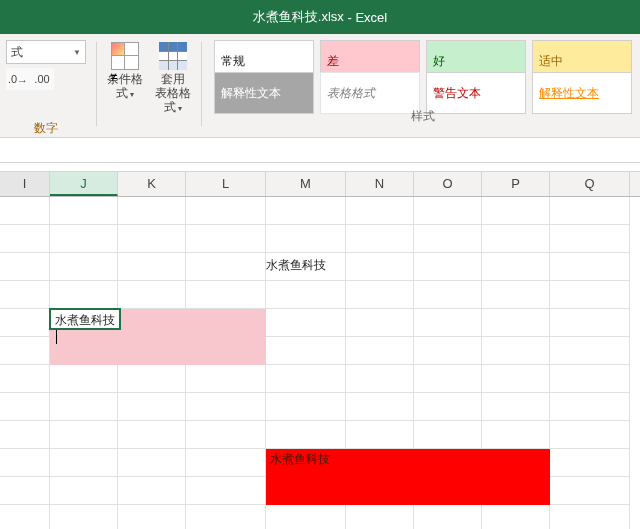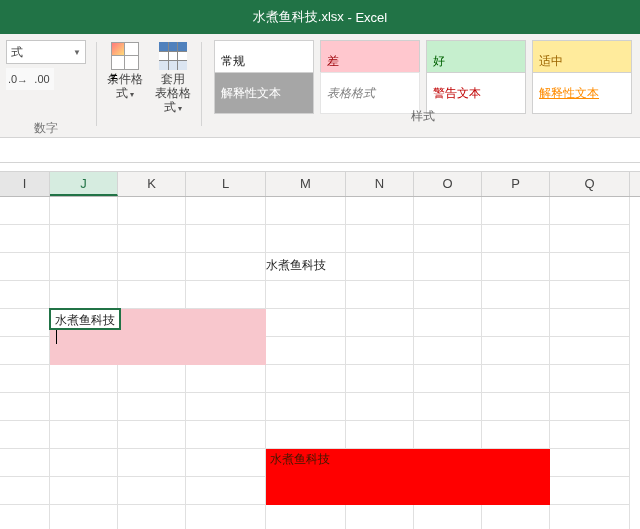--- a/index.html
+++ b/index.html
@@ -42,21 +42,21 @@
     position: relative;
   }
   .ribbon-sep {
     width: 1px;
     background: #d4d4d4;
     height: 84px;
     margin: 2px 4px;
   }
   .group-label {
     font-size: 12px;
-    color: #737373;
+    color: #a16207;
     text-align: center;
     margin-top: 2px;
     align-self: center;
   }
   .grp-top {
     flex: 1;
     display: flex;
     align-items: flex-start;
   }
   .num-wrap .grp-top {

